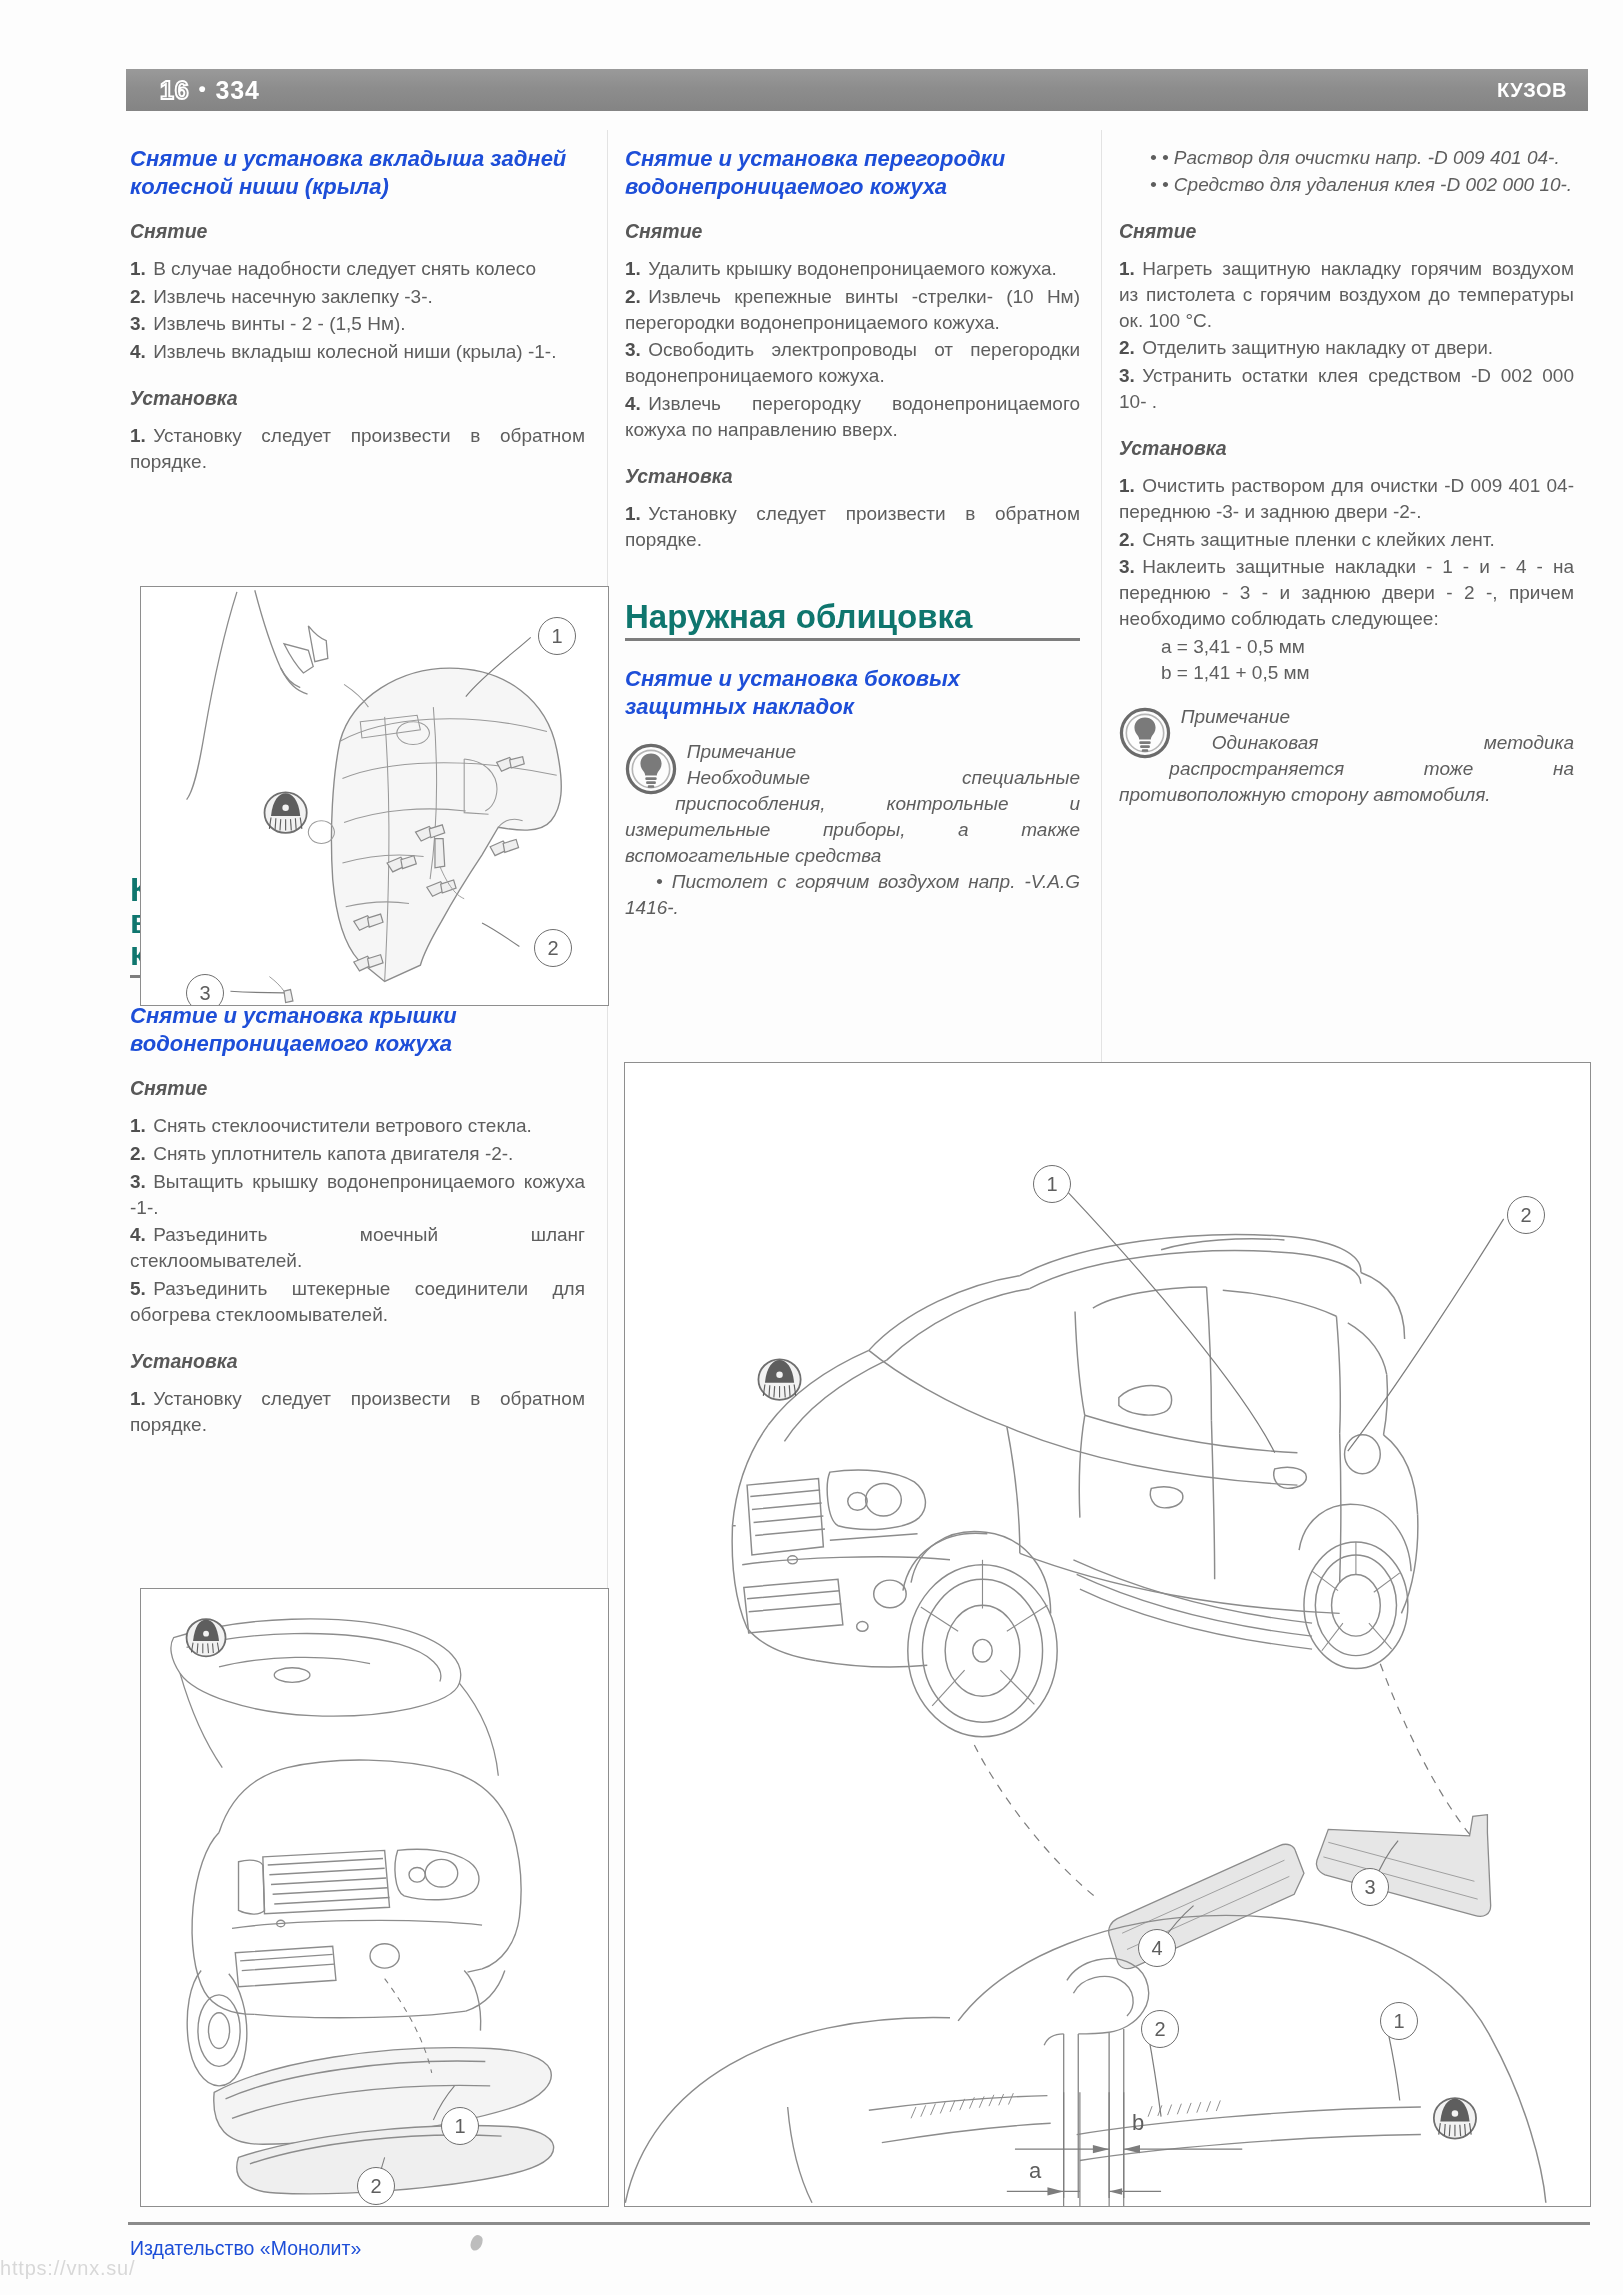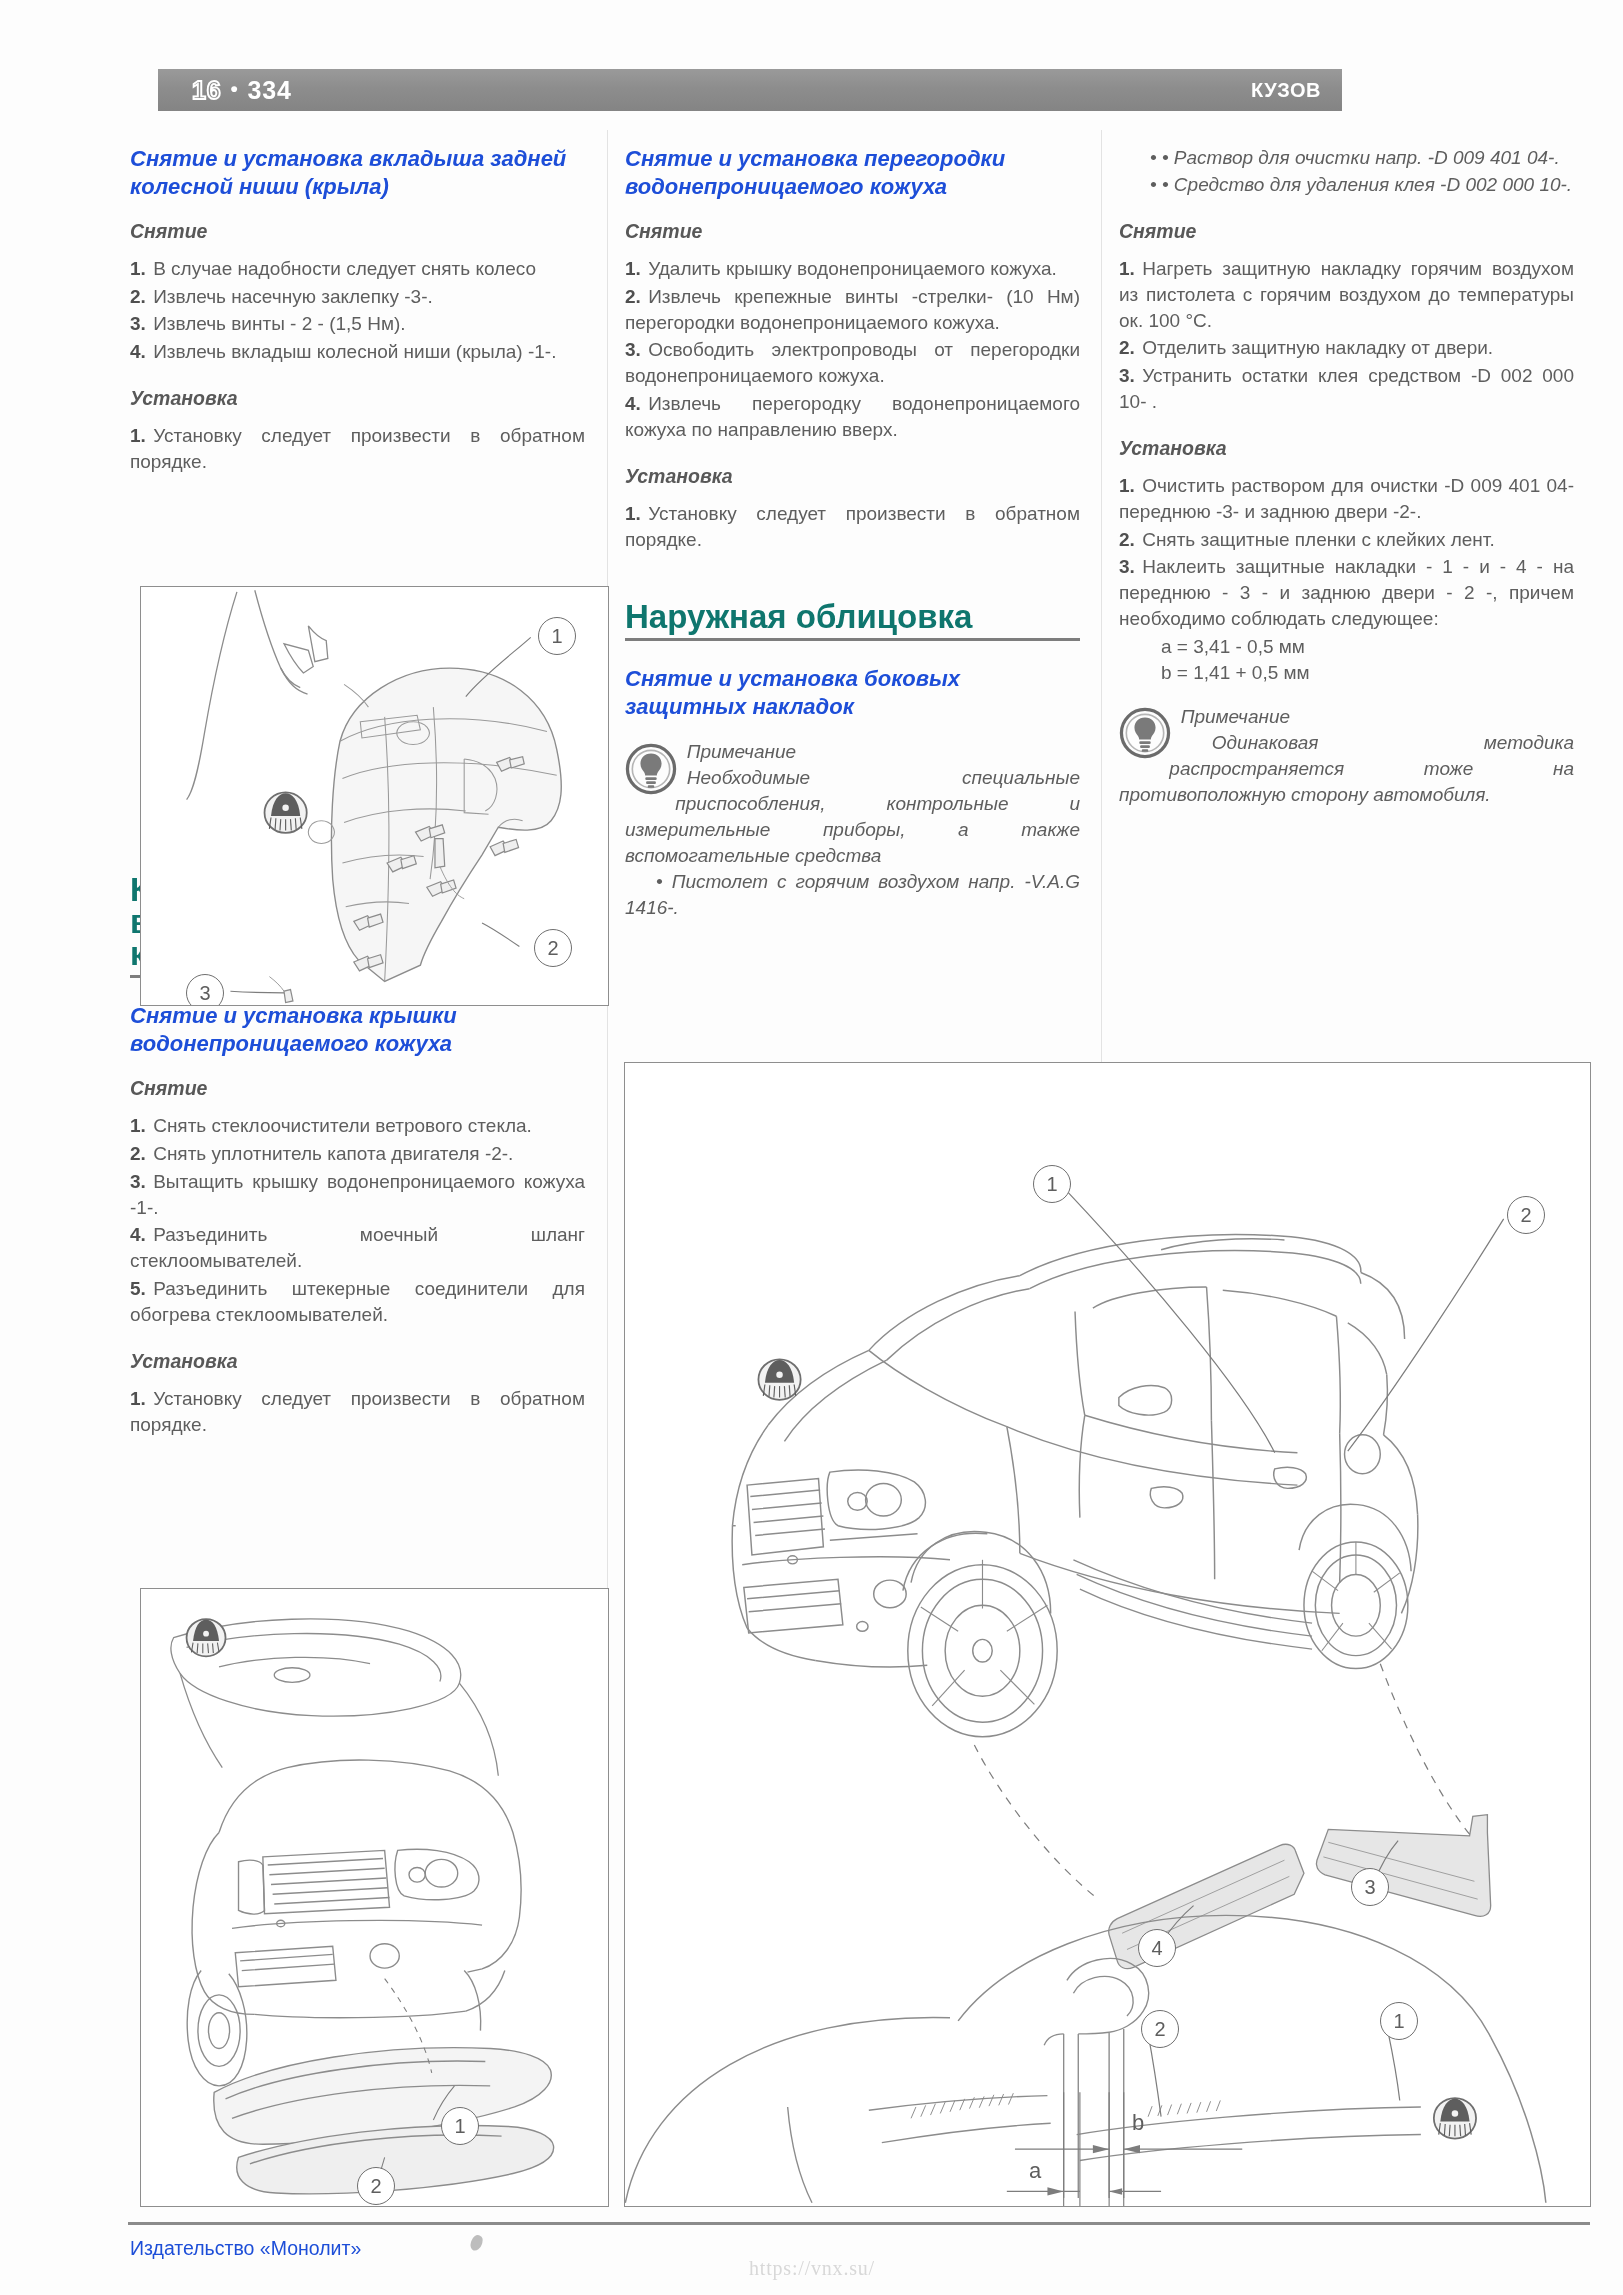--- a/index.html
+++ b/index.html
@@ -9,24 +9,24 @@
     color:#555;
     -webkit-font-smoothing:antialiased;
   }
   .page{
     position:absolute;inset:0;
     background:#fdfdfd;
   }
 
   
   .header-bar{
-    position:absolute;left:126px;top:69px;width:1184px;height:42px;
+    position:absolute;left:126px;top:69px;width:1462px;height:42px;
     background:linear-gradient(180deg,#9a9a9a 0%,#8d8d8d 45%,#848484 100%);
     display:flex;align-items:center;justify-content:space-between;
-    box-sizing:border-box;padding:0 21px 0 34px;margin-left:32px;
+    box-sizing:border-box;padding:0 21px 0 34px;
   }
   .page-no{
     color:#fff;font-weight:bold;font-size:25px;letter-spacing:0.8px;
     display:flex;align-items:center;gap:9px;white-space:nowrap;
   }
   .page-no .chap{
     display:inline-block;
     text-shadow:
       -1.3px 0 0 #8d8d8d, 1.3px 0 0 #8d8d8d, 0 -1.3px 0 #8d8d8d, 0 1.3px 0 #8d8d8d,
       -1px -1px 0 #8d8d8d, 1px 1px 0 #8d8d8d, -1px 1px 0 #8d8d8d, 1px -1px 0 #8d8d8d;
@@ -110,22 +110,22 @@
   .dimlabel{position:absolute;font-size:22px;color:#5e5e5e;}
 
   
   .footer-rule{
     position:absolute;left:128px;top:2222px;width:1462px;height:3.2px;background:#8b8b8b;
   }
   .imprint{
     position:absolute;left:130px;top:2237px;font-size:19.5px;color:#1d4ed8;
   }
   .watermark{
-    position:absolute;left:0;right:0;top:2257px;text-align:center;
-    font-family:Liberation Serif, serif;
+    position:absolute;left:0;right:0;top:2257px;text-align:left;
+    font-family:Liberation Sans, sans-serif;
     font-size:20px;color:#d8d8d8;letter-spacing:0.8px;
   }
   .smudge{
     position:absolute;left:471px;top:2235px;width:11.4px;height:16px;
     background:#bdbdbd;border-radius:50% 40% 55% 45%;transform:rotate(18deg);
   }
   .dimtext{white-space:pre;}
 </style>
 </head>
 <body>

